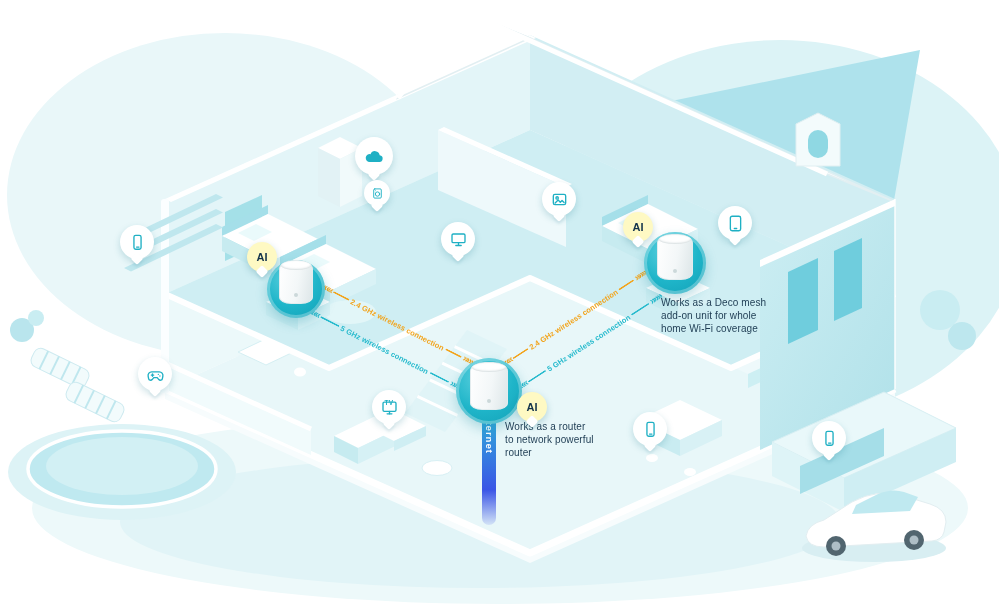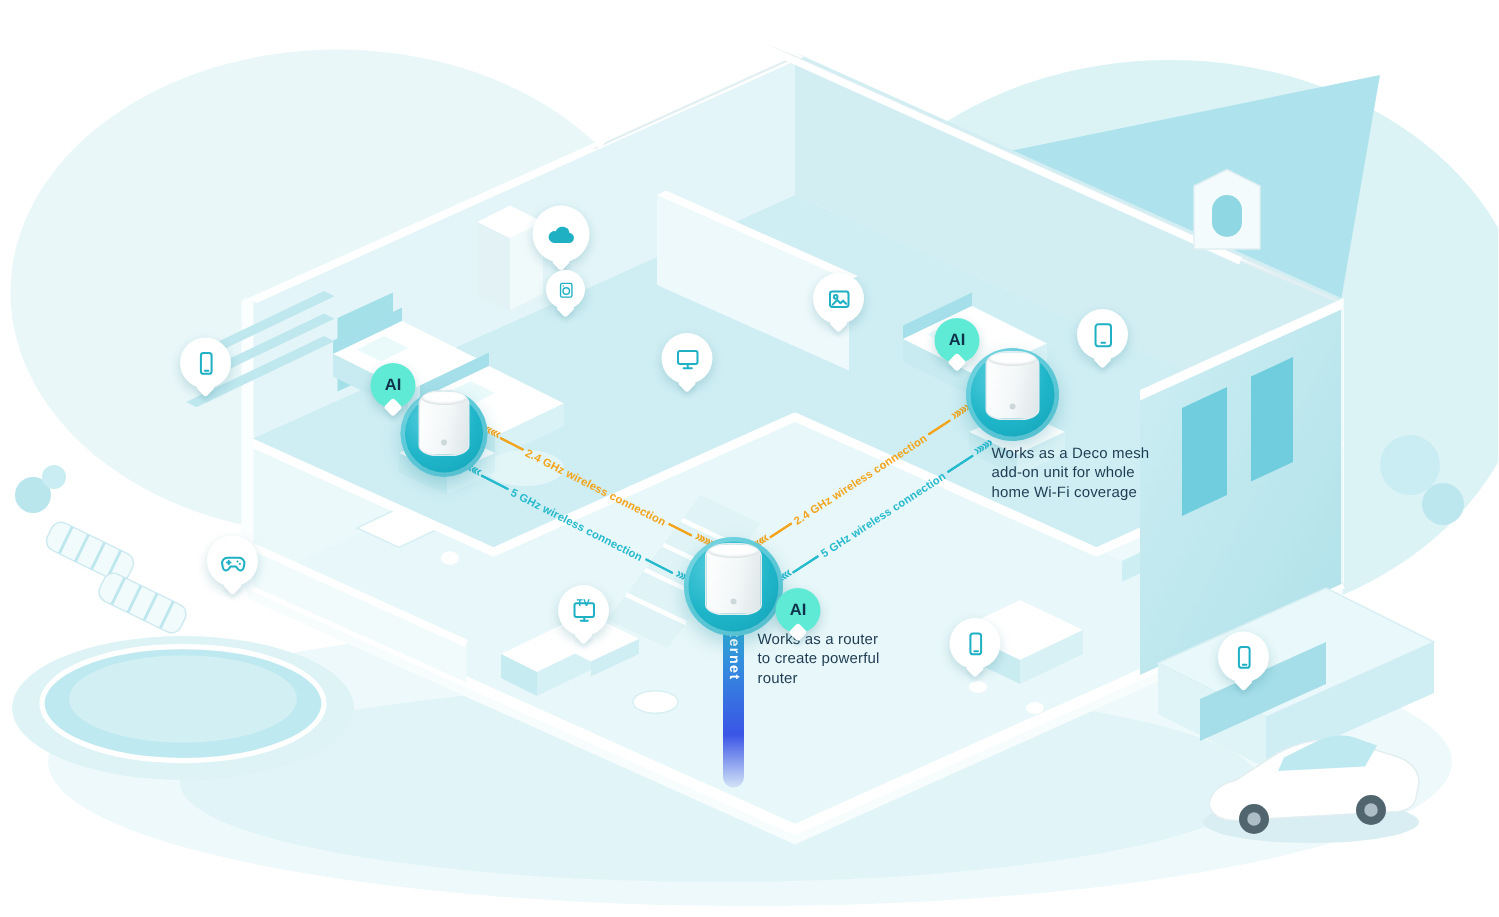--- a/index.html
+++ b/index.html
@@ -69,21 +69,21 @@
   .pin--sm .picon{width:13px;height:13px;}
   .pin--lg .picon{width:22px;height:22px;}
   .is{stroke:var(--pin-icon,#1FB0C4);stroke-width:1.7;fill:none;stroke-linecap:round;stroke-linejoin:round;}
   .if{fill:var(--pin-icon,#1FB0C4);stroke:none;}
   .tvlabel{
     position:absolute;top:9px;left:0;right:0;text-align:center;
     font-size:6.5px;font-weight:800;color:var(--pin-icon,#1FB0C4);letter-spacing:.3px;
   }
   .ai-badge{position:absolute;width:30px;height:30px;z-index:6;}
   .ai-badge .bubble{
-    position:absolute;inset:0;background:#5eead4;border-radius:50%;
+    position:absolute;inset:0;background:#fef9c3;border-radius:50%;
     display:flex;align-items:center;justify-content:center;
     font-size:11px;font-weight:800;color:var(--badge-text,#10314A);
     box-shadow:0 3px 7px rgba(24,110,128,.25);
   }
 
   
   .note{
     position:absolute;z-index:4;font-size:10px;line-height:1.32;font-weight:500;
     color:var(--note-text,#1D3B52);letter-spacing:.1px;
   }
@@ -441,21 +441,21 @@
       <svg class="picon" viewBox="0 0 24 24">
         <rect class="is" x="7.5" y="3" width="9" height="17.5" rx="2.2"></rect>
           <line class="is" x1="10.8" y1="17.8" x2="13.8" y2="17.8"></line>
       </svg>
     </span>
       <span class="tail"></span>
   </div>
 
   <div class="note" style="left:505px;top:420px">
     <div>Works as a router</div>
-    <div>to create powerful</div>
+    <div>to network powerful</div>
     <div>router</div>
   </div>
   <div class="note" style="left:661px;top:296px">
     <div>Works as a Deco mesh</div>
     <div>add-on unit for whole</div>
     <div>home Wi-Fi coverage</div>
   </div>
 
 </div>
 

